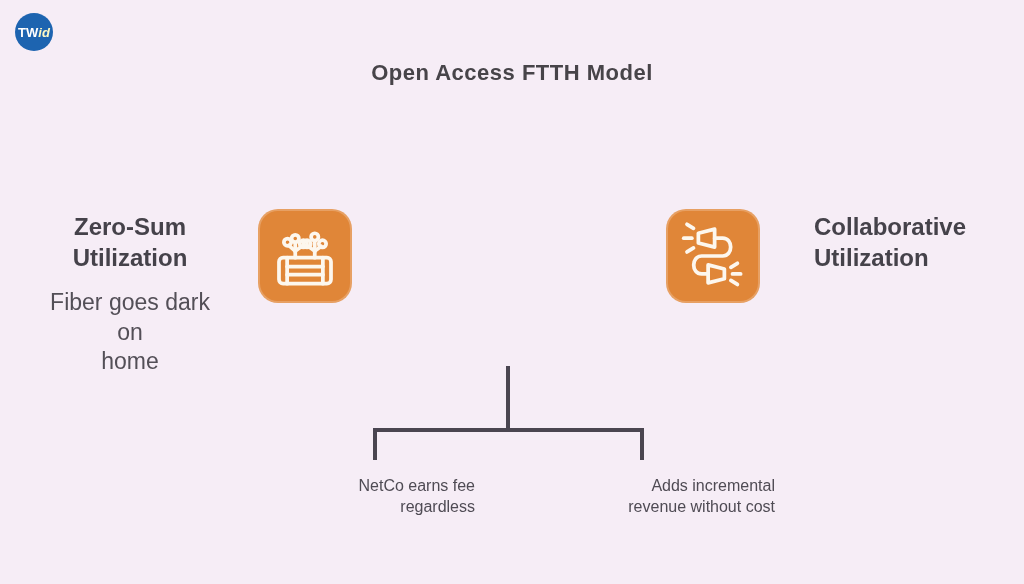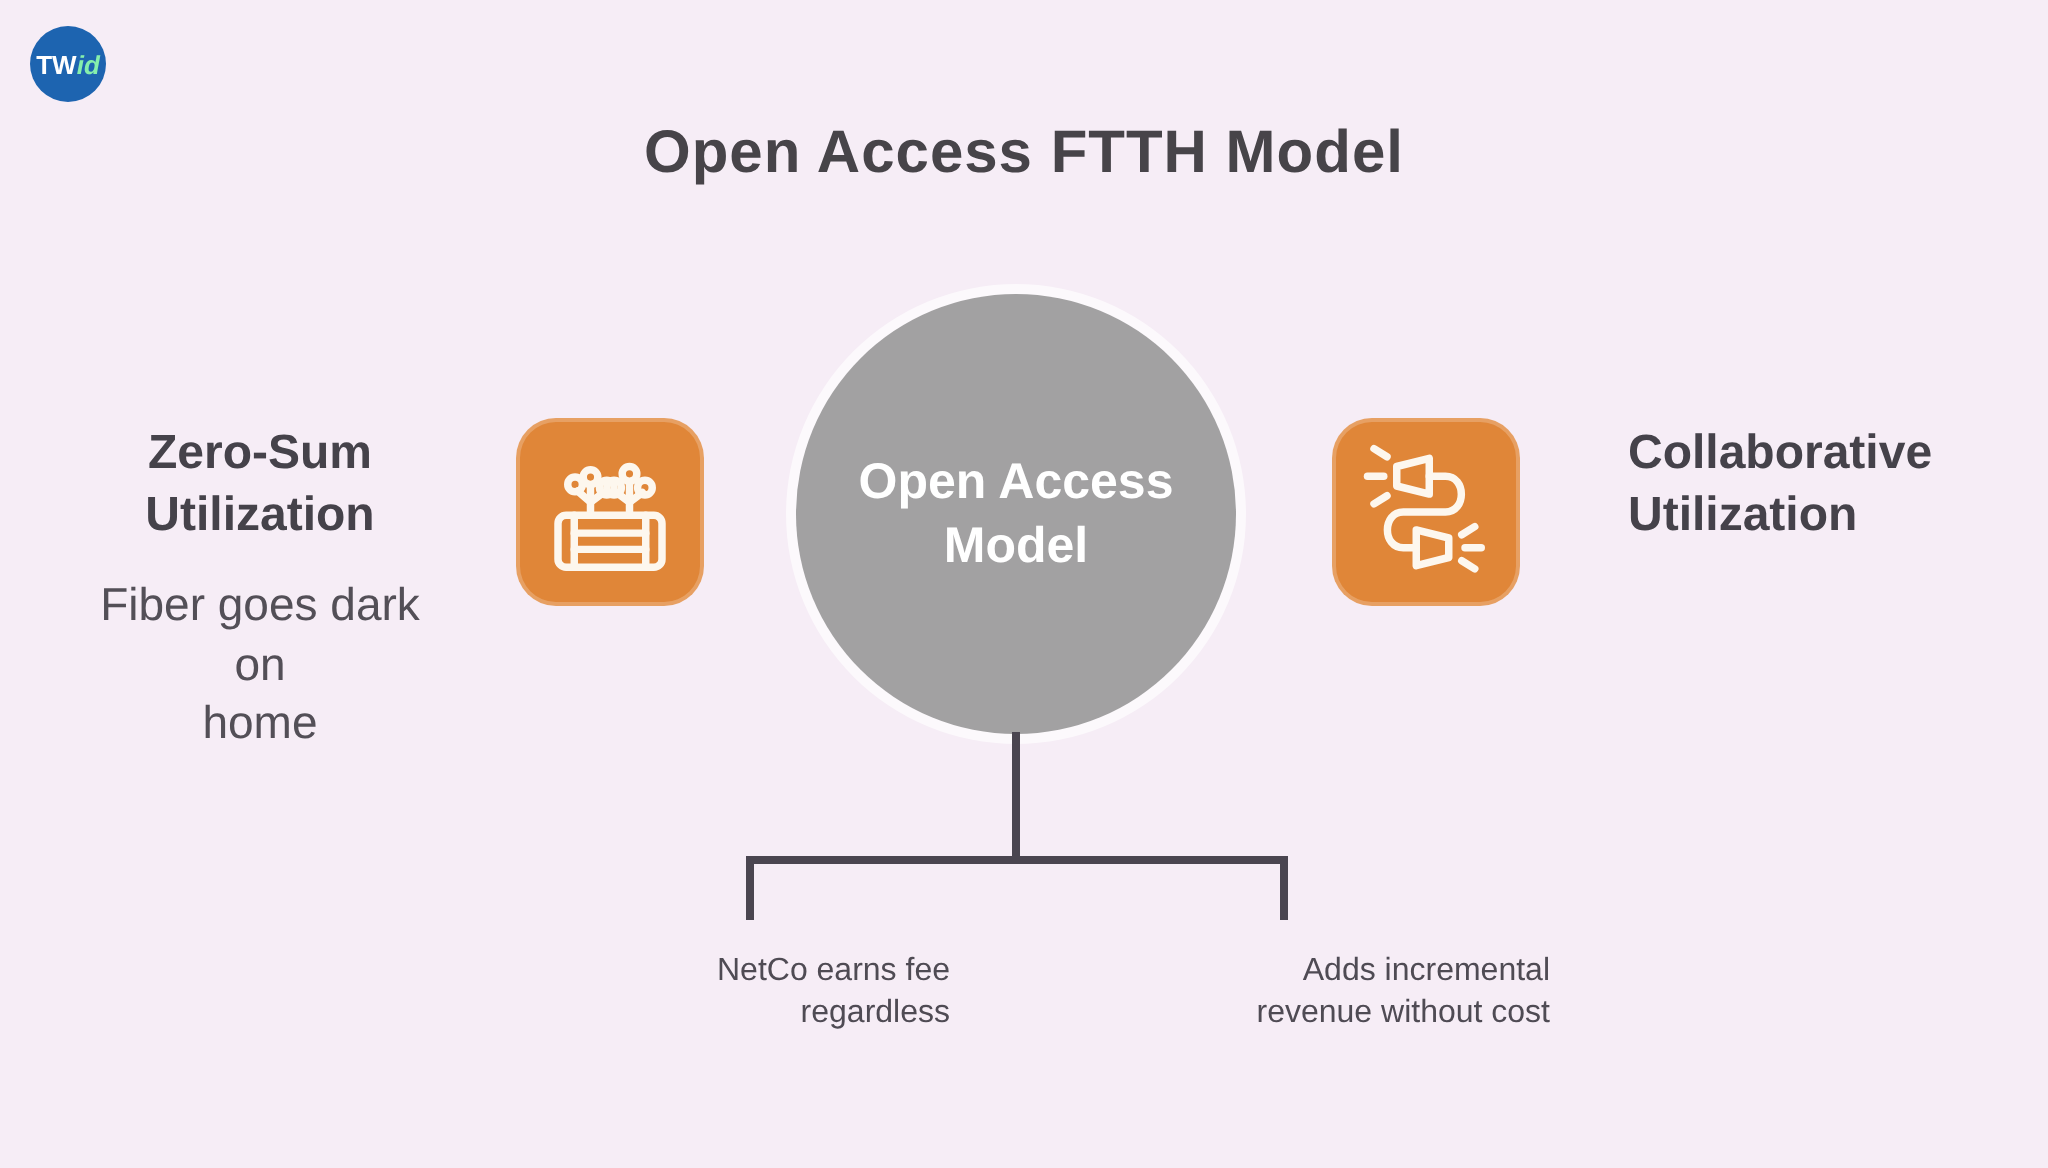--- a/index.html
+++ b/index.html
@@ -22,29 +22,29 @@
     position: absolute;
     left: 15px; top: 13px;
     width: 38px; height: 38px;
     border-radius: 50%;
     background: #1d64b0;
     display: flex; align-items: center; justify-content: center;
     font-weight: bold; font-size: 13px;
     letter-spacing: 0;
   }
   .logo .w { color: #ffffff; }
-  .logo .r { color: #86efac; font-style: italic; }
+  .logo .r { color: #fef9c3; font-style: italic; }
 
   
   .title {
     position: absolute;
     left: 0; top: 60px;
     width: 100%;
     text-align: center;
-    font-size: 30px;
+    font-size: 22px;
     font-weight: bold;
     color: #474449;
     letter-spacing: 0.5px;
   }
 
   
   .center-circle {
     position: absolute;
     left: 398px; top: 147px;
     width: 220px; height: 220px;
@@ -116,24 +116,20 @@
 
 <div class="canvas">
 
   <div class="logo">
     <span class="w">TW</span>
       <span class="r">id</span>
   </div>
 
   <h1 class="title">Open Access FTTH Model</h1>
 
-  <div class="center-circle">
-    <div class="label pre">Open Access
-Model</div>
-  </div>
 
   <div class="tile tile-left">
     <svg viewBox="0 0 96 96" aria-hidden="true">
       <rect x="16" y="50" width="64" height="32" rx="5"></rect>
       <path d="M26,50 V82"></path>
       <path d="M70,50 V82"></path>
       <path d="M26,61 H70"></path>
       <path d="M26,71 H70"></path>
       <path d="M36,50 V42 L28,35"></path>
       <circle cx="26.5" cy="31" r="4.5"></circle>

